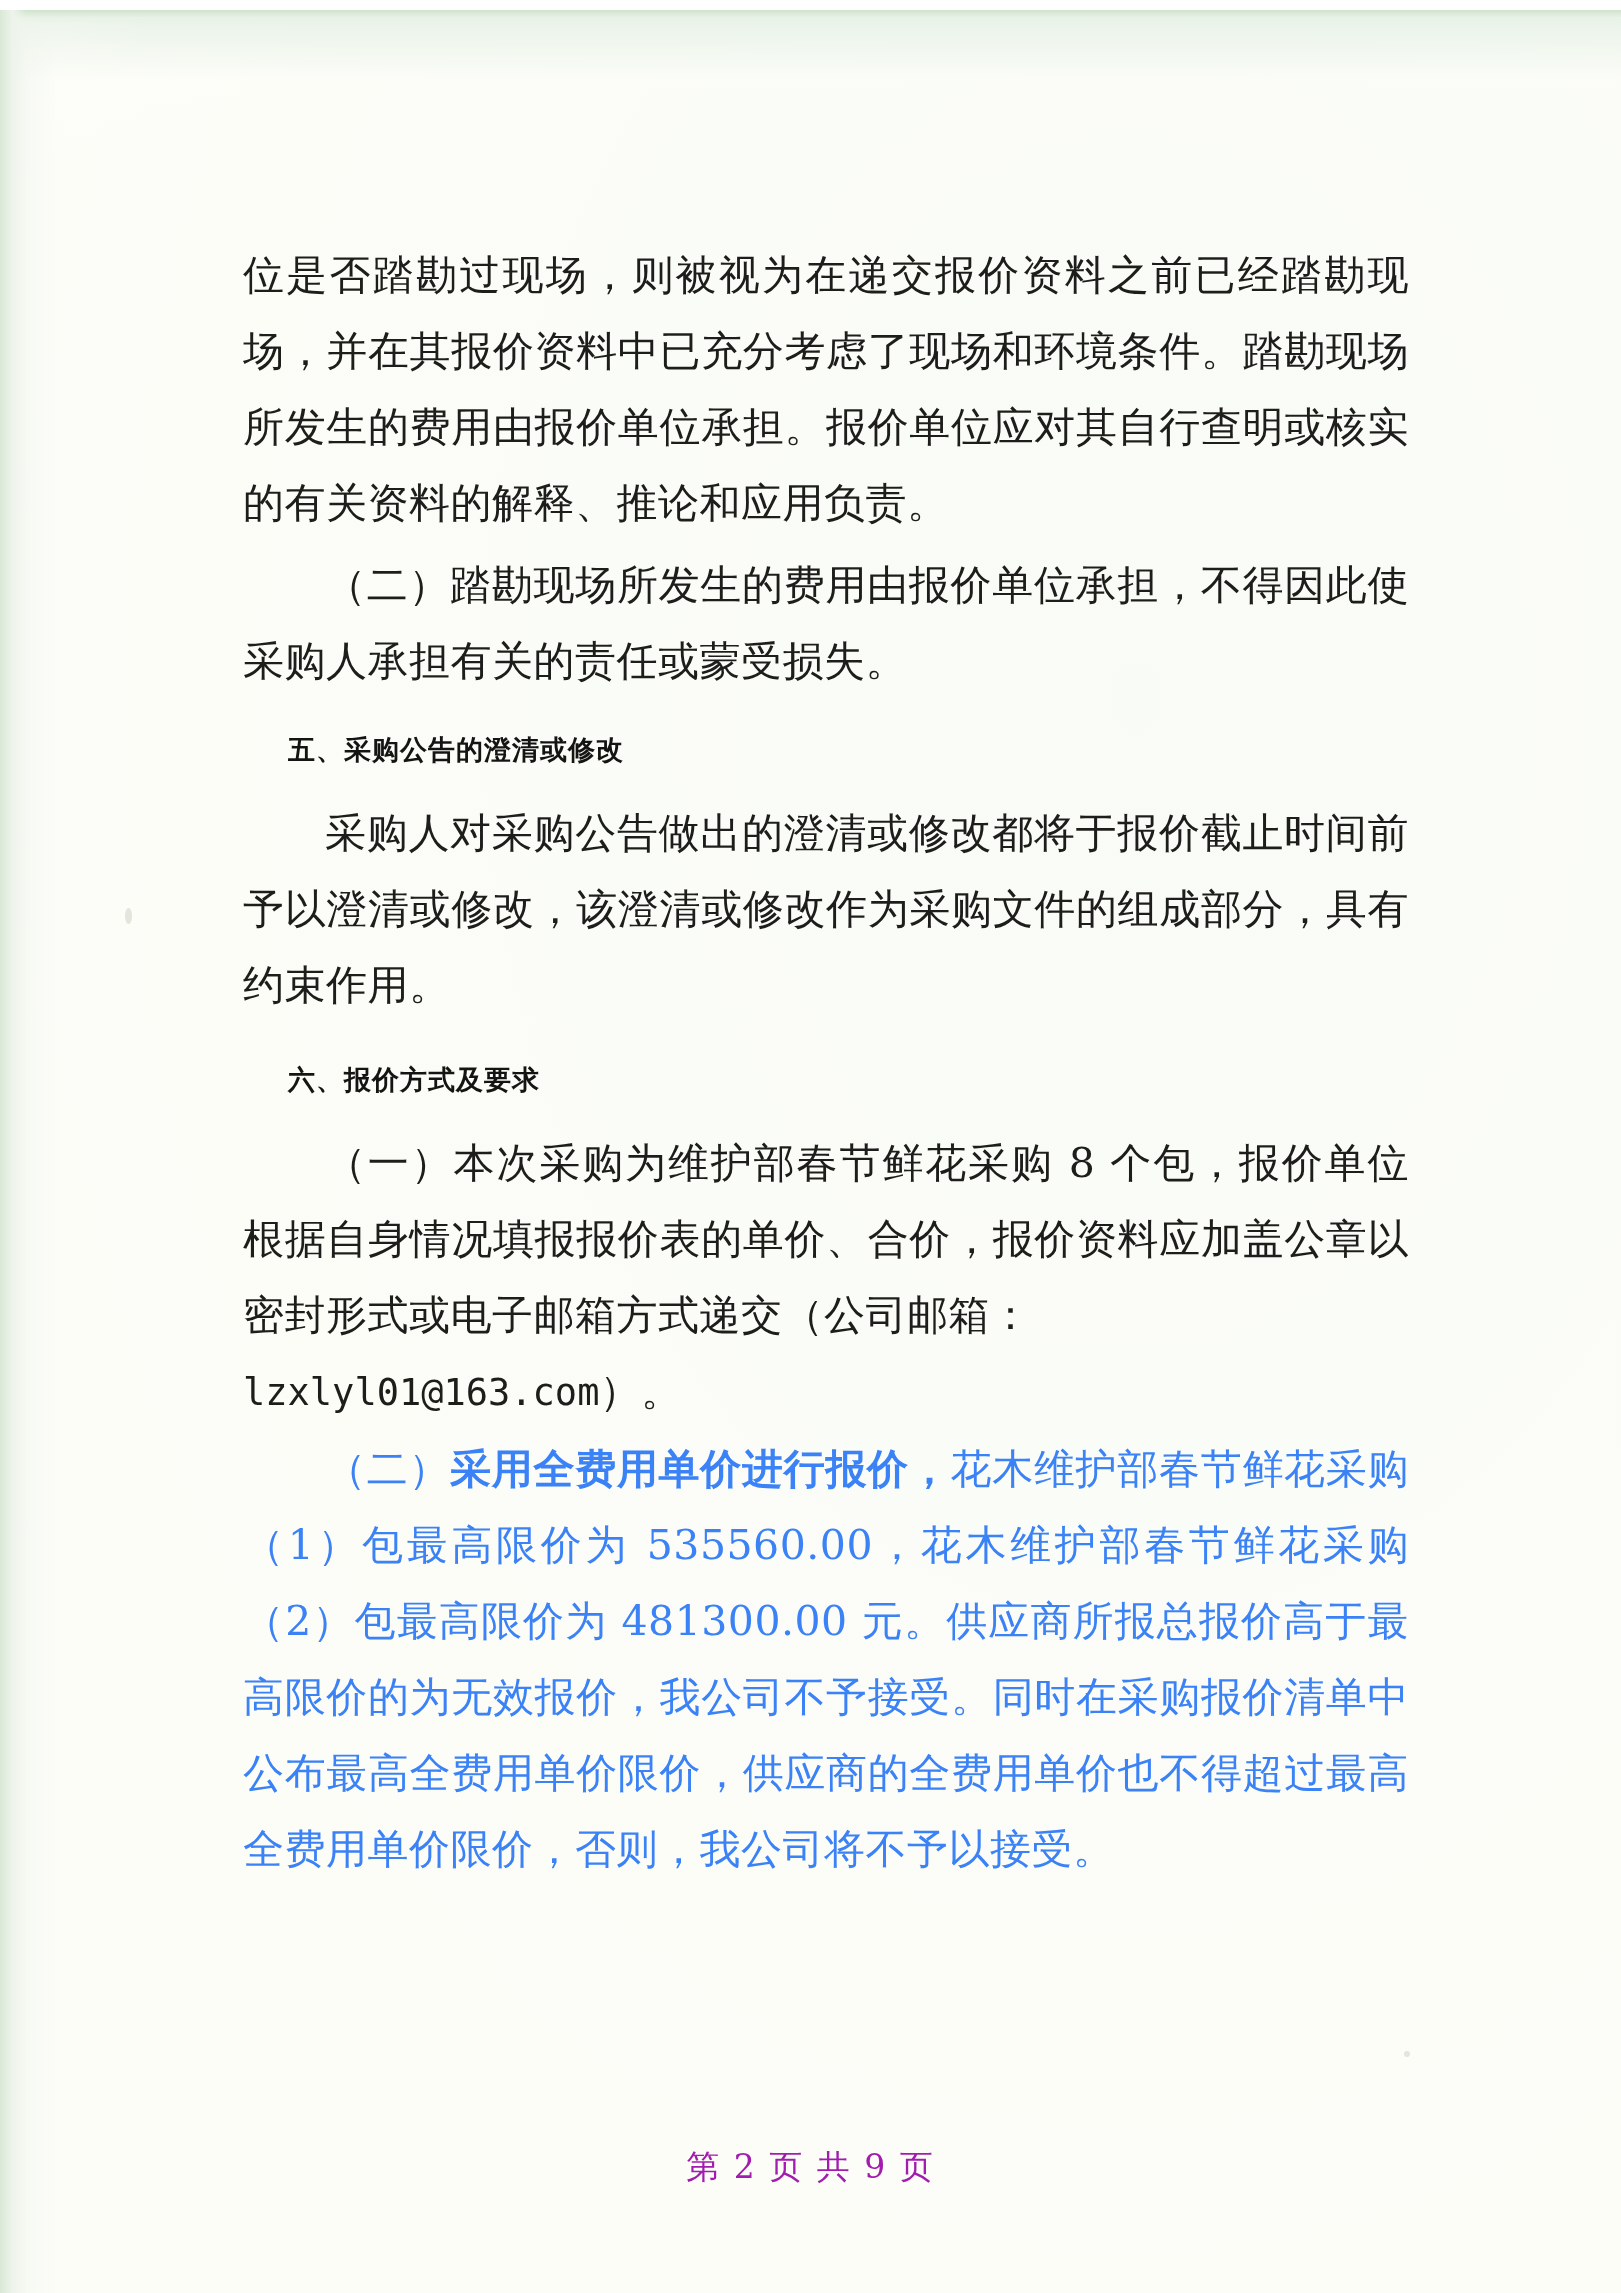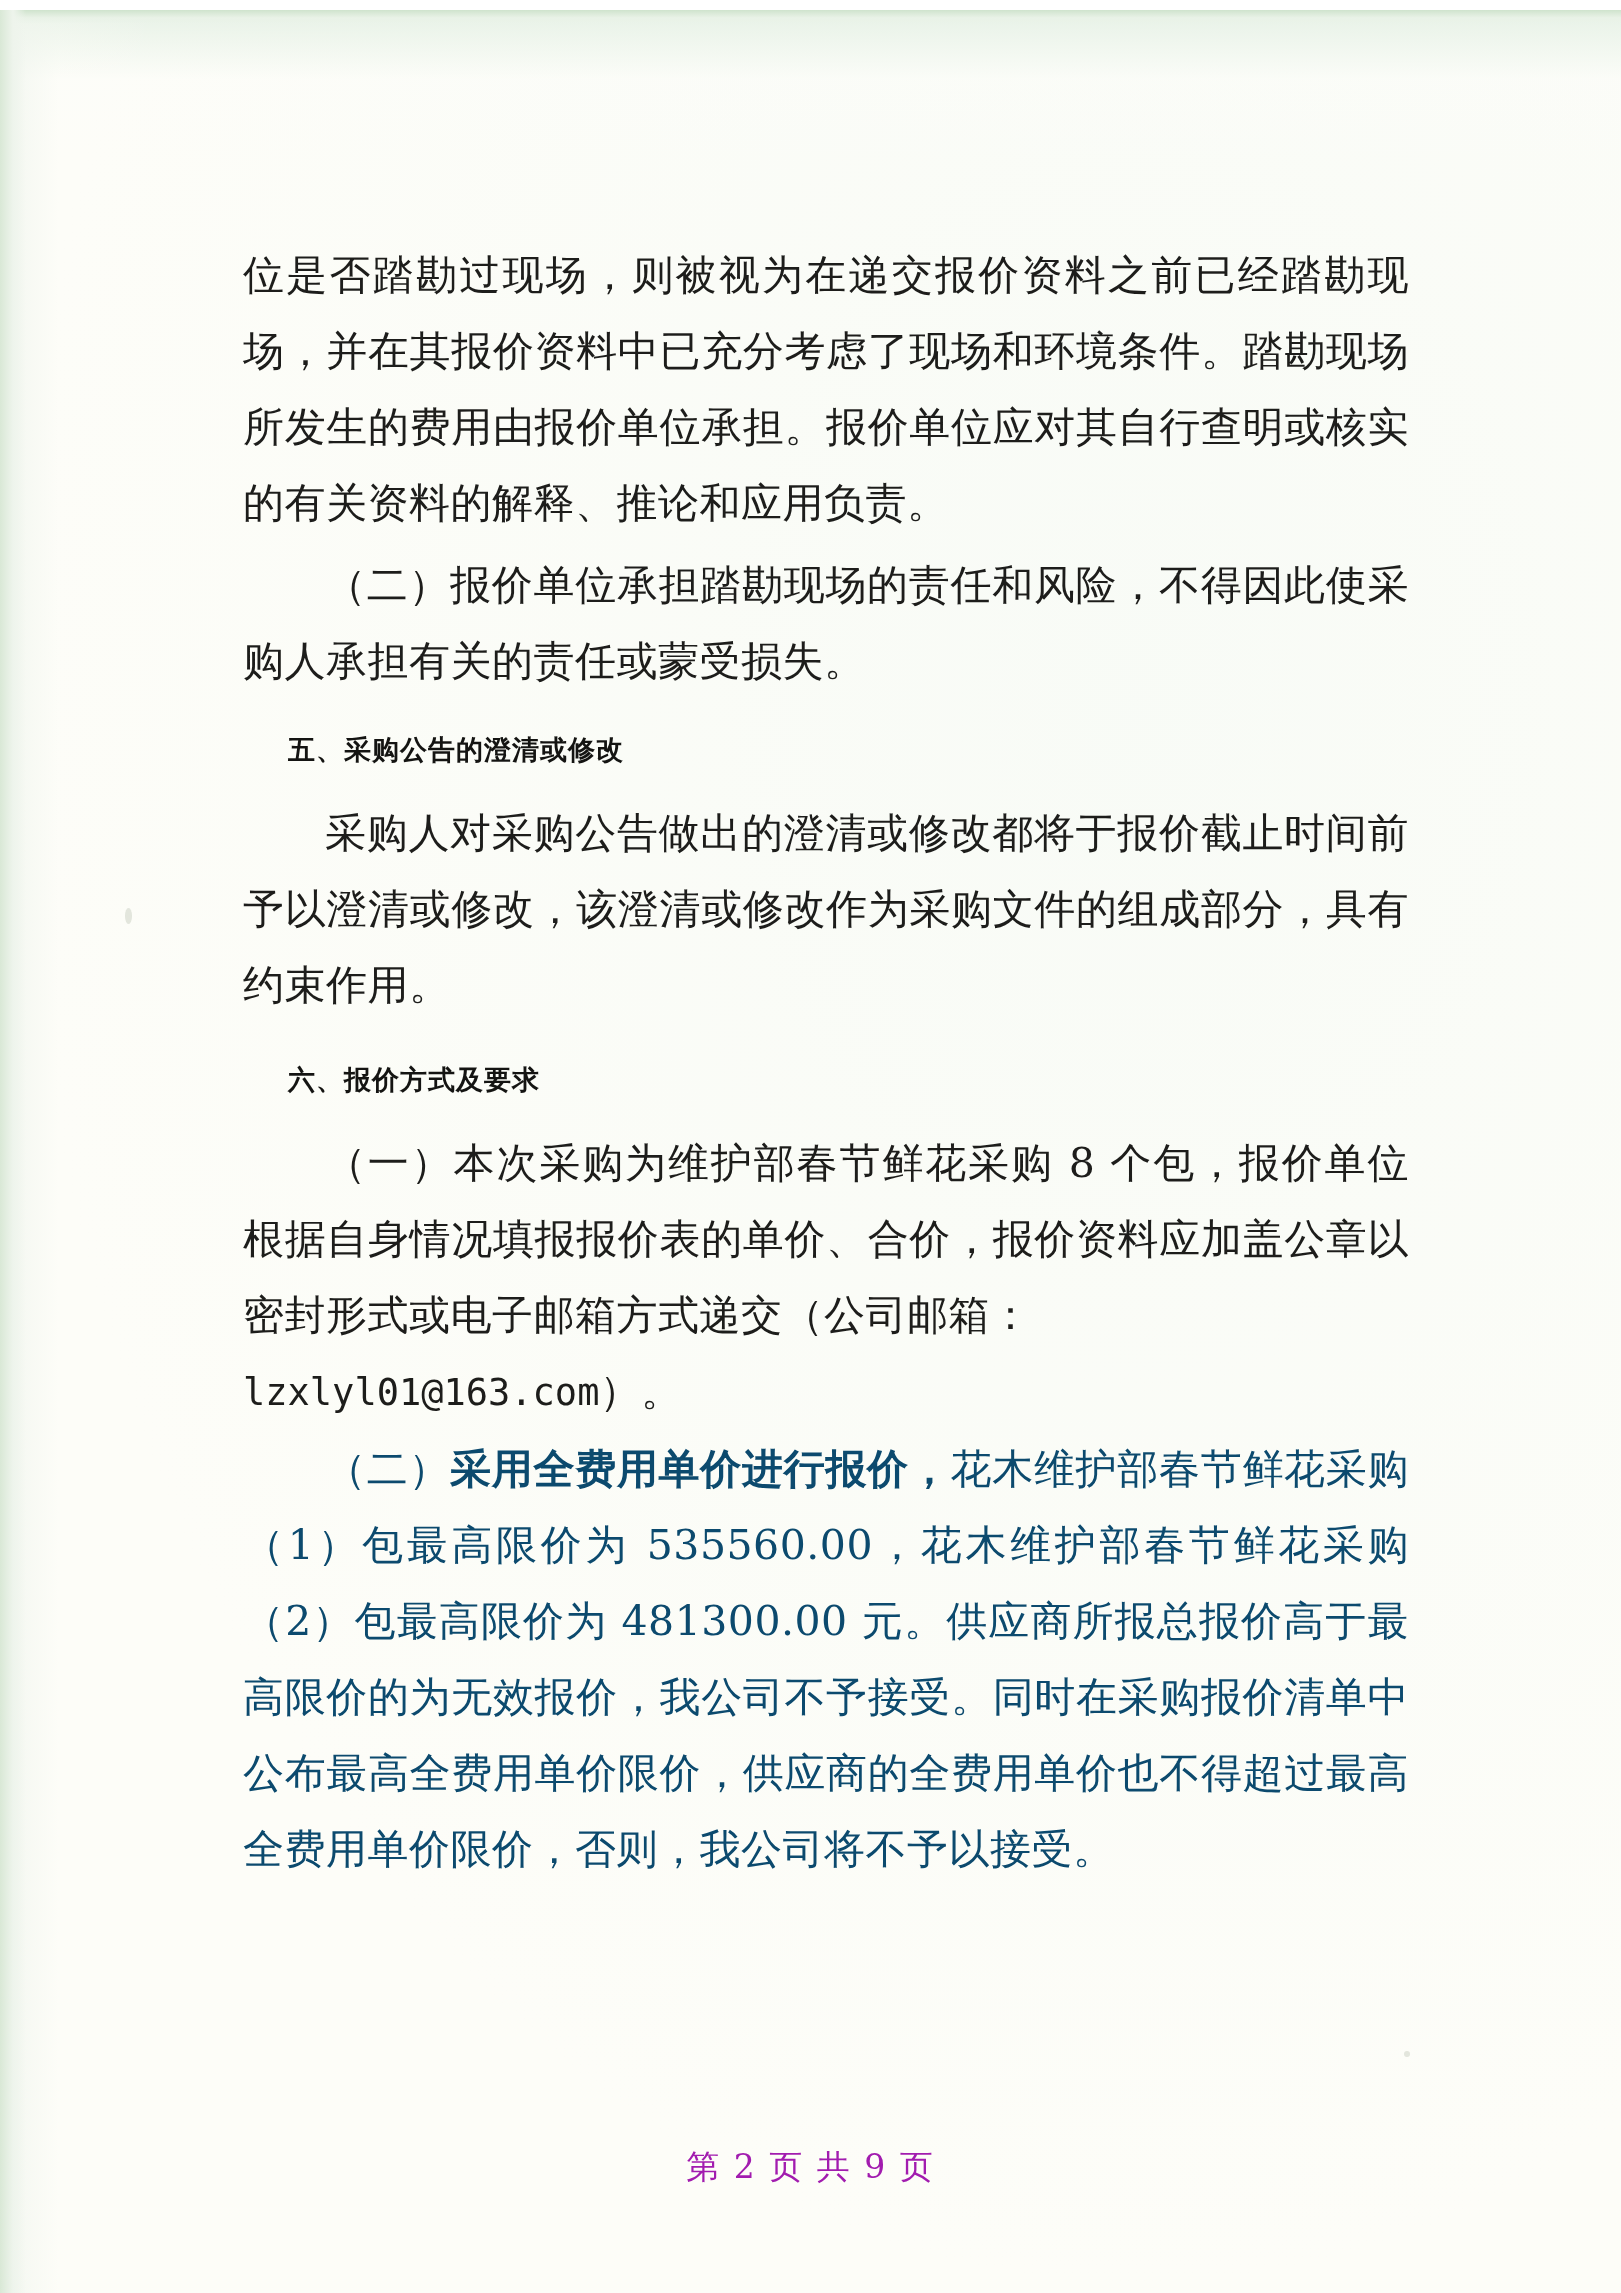--- a/index.html
+++ b/index.html
@@ -70,21 +70,21 @@
     font-weight: bold;
   }
   .mono {
     font-family: "DejaVu Sans Mono", monospace;
     font-size: 37px;
     letter-spacing: 0px;
   }
   .gap-sm { height: 5.9px; }
   .gap-md { height: 11.8px; }
   .faded {
-    color: #0c4a6e;
+    color: #3b82f6;
   }
   .footer {
     position: absolute;
     left: 0;
     top: 2135px;
     width: 1621px;
     text-align: center;
     font-size: 33px;
     color: #a21caf;
     letter-spacing: 2px;
@@ -106,21 +106,21 @@
 
   <div class="speck" style="left:125px; top:898px; width:6.9px; height:15.7px;"></div>
   <div class="speck" style="left:1404px; top:2041px; width:5.9px; height:5.9px;"></div>
 
   <div class="content">
 
     <p class="plain">位是否踏勘过现场，则被视为在递交报价资料之前已经踏勘现场，并在其报价资料中已充分考虑了现场和环境条件。踏勘现场所发生的费用由报价单位承担。报价单位应对其自行查明或核实的有关资料的解释、推论和应用负责。</p>
 
     <div class="gap-sm"></div>
 
-    <p class="indent">（二）报价单位承担踏勘现场的责任和风险，不得因此使采购人承担有关的责任或蒙受损失。</p>
+    <p class="indent">（二）踏勘现场所发生的费用由报价单位承担，不得因此使采购人承担有关的责任或蒙受损失。</p>
 
     <div class="gap-sm"></div>
 
     <p class="heading">五、采购公告的澄清或修改</p>
 
     <p class="indent">采购人对采购公告做出的澄清或修改都将于报价截止时间前予以澄清或修改，该澄清或修改作为采购文件的组成部分，具有约束作用。</p>
 
     <div class="gap-md"></div>
 
     <p class="heading">六、报价方式及要求</p>

